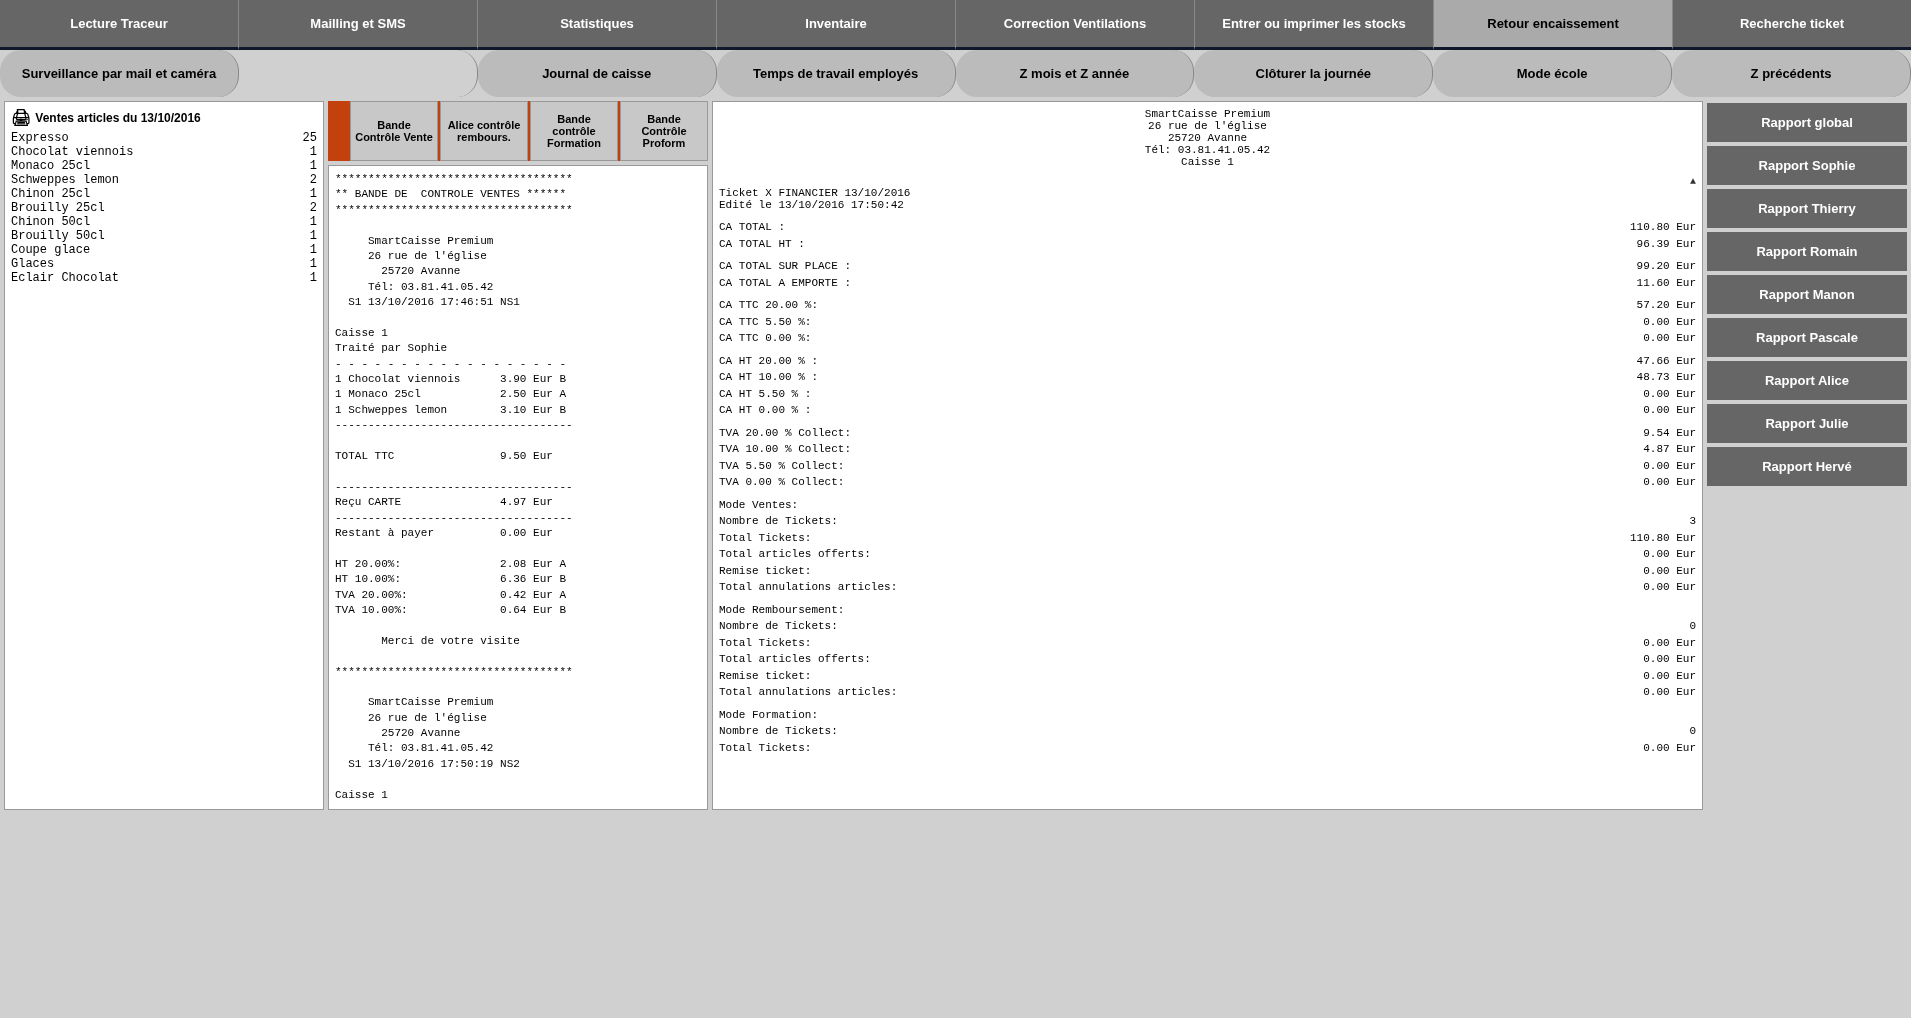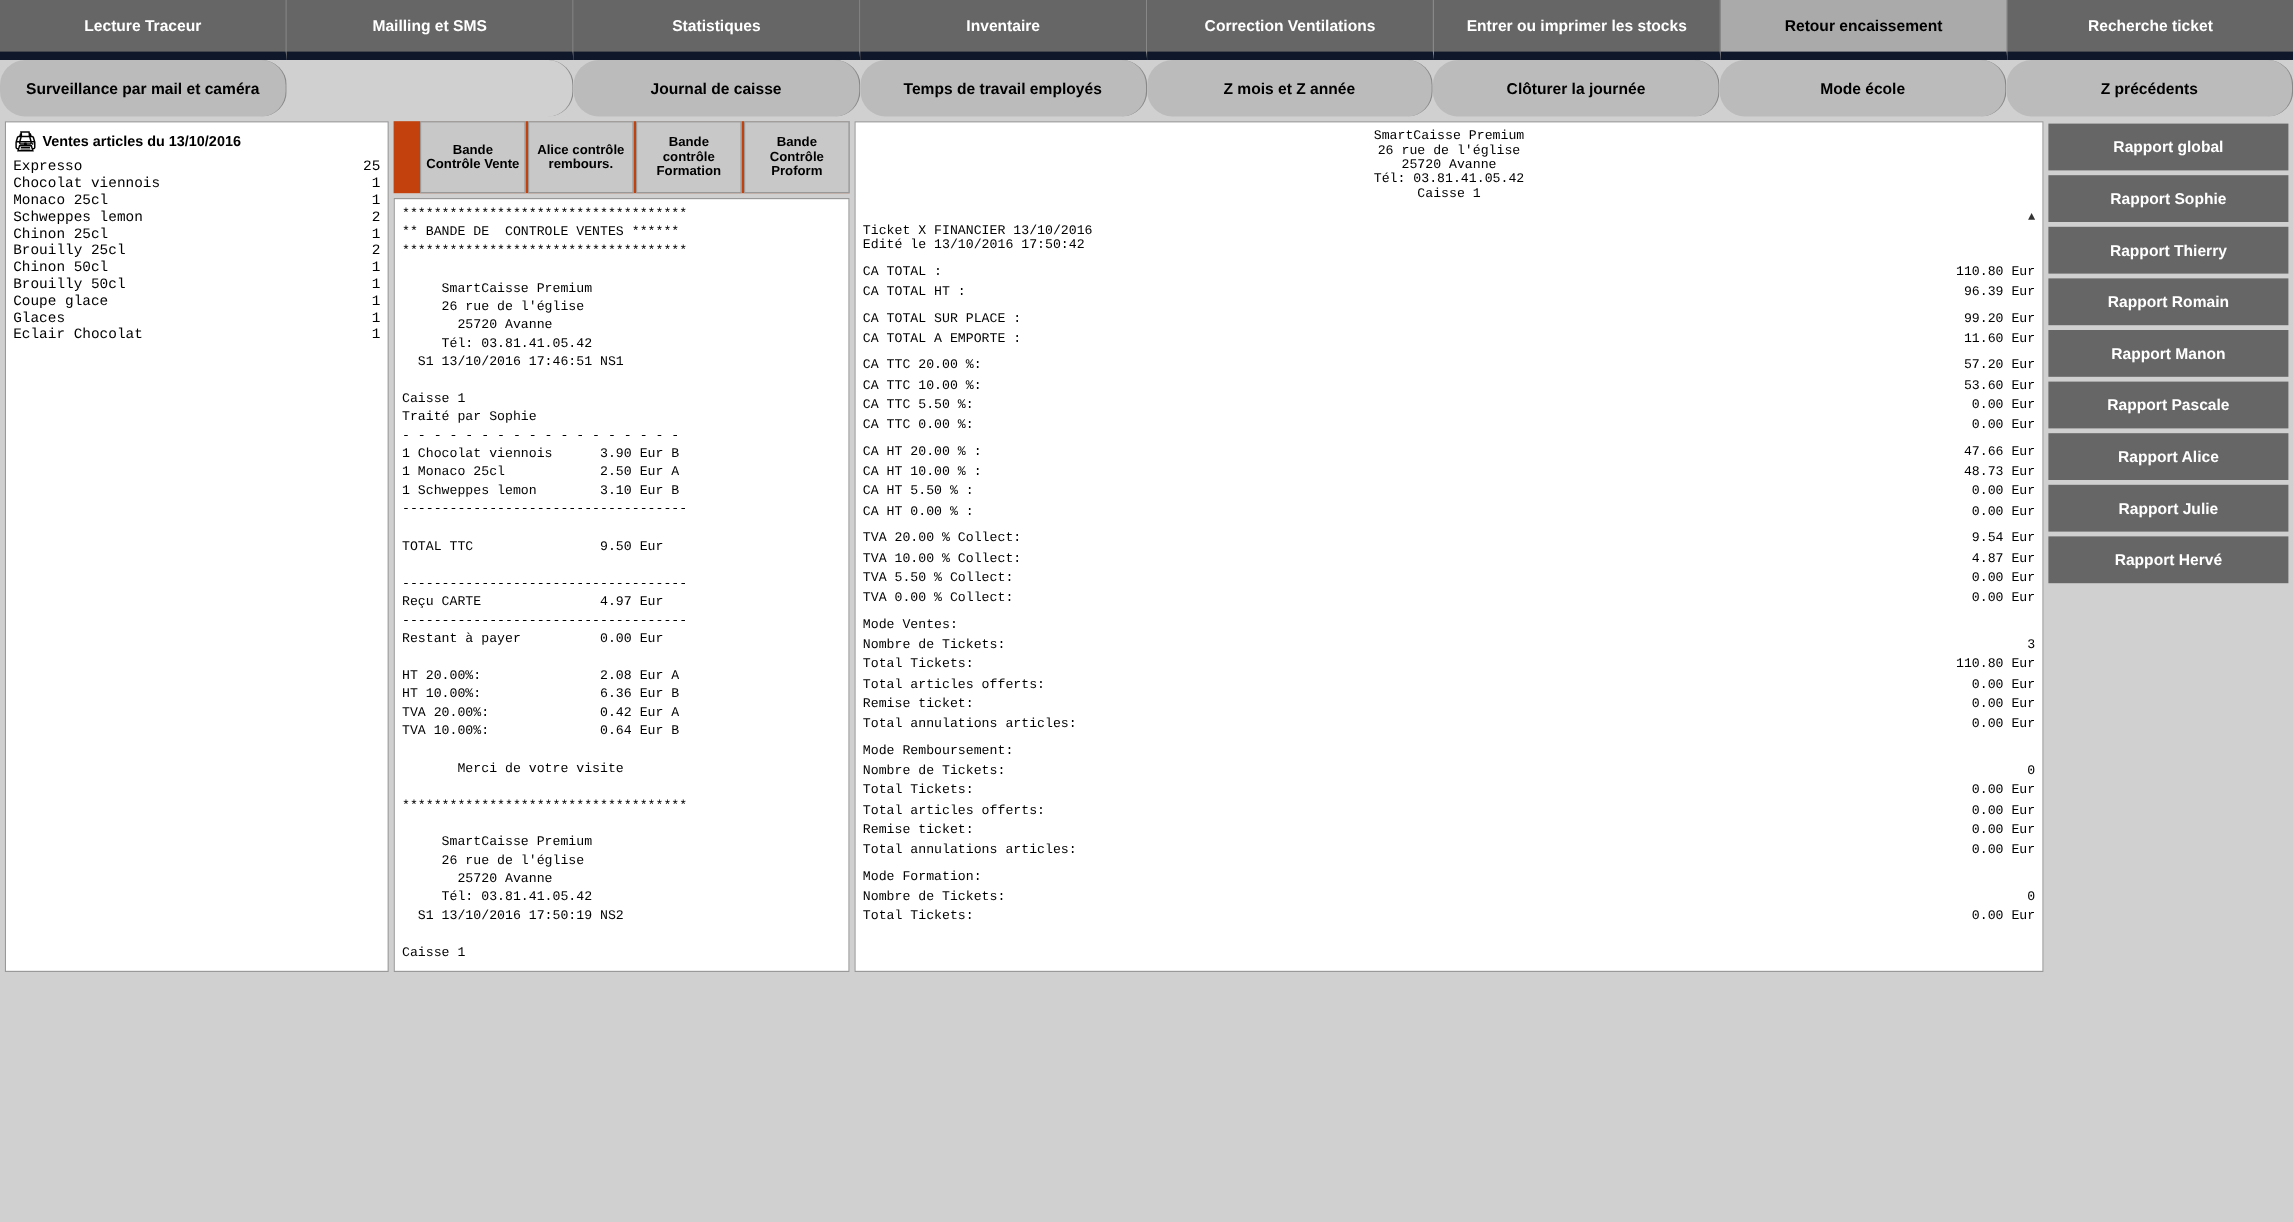--- a/index.html
+++ b/index.html
@@ -7,21 +7,21 @@
 
     
     .top-nav { display: flex; width: 100%; background: #555; }
     .top-nav-item {
       flex: 1;
       background: #666;
       color: #fff;
       text-align: center;
       padding: 8px 6px;
       border-right: 1px solid #888;
-      border-bottom: 7px solid #0f172a;
+      border-bottom: 3px solid #0f172a;
       cursor: pointer;
       font-size: 13px;
       font-weight: bold;
       min-height: 50px;
       display: flex;
       align-items: center;
       justify-content: center;
     }
     .top-nav-item:last-child { border-right: none; }
     .top-nav-item.active { background: #ccc; color: #000; }
@@ -287,24 +287,20 @@
         <div class="z-line">
           <span class="z-label">CA TOTAL A EMPORTE :</span>
           <span class="z-value">11.60 Eur</span>
         </div>
         <div class="z-line" style="height: 6px;">&nbsp;</div>
         <div class="z-line">
           <span class="z-label">CA TTC 20.00 %:</span>
           <span class="z-value">57.20 Eur</span>
         </div>
         <div class="z-line">
-          <span class="z-label">CA TTC 10.00 %:</span>
-          <span class="z-value">53.60 Eur</span>
-        </div>
-        <div class="z-line">
           <span class="z-label">CA TTC  5.50 %:</span>
           <span class="z-value">0.00 Eur</span>
         </div>
         <div class="z-line">
           <span class="z-label">CA TTC  0.00 %:</span>
           <span class="z-value">0.00 Eur</span>
         </div>
         <div class="z-line" style="height: 6px;">&nbsp;</div>
         <div class="z-line">
           <span class="z-label">CA HT 20.00 % :</span>

